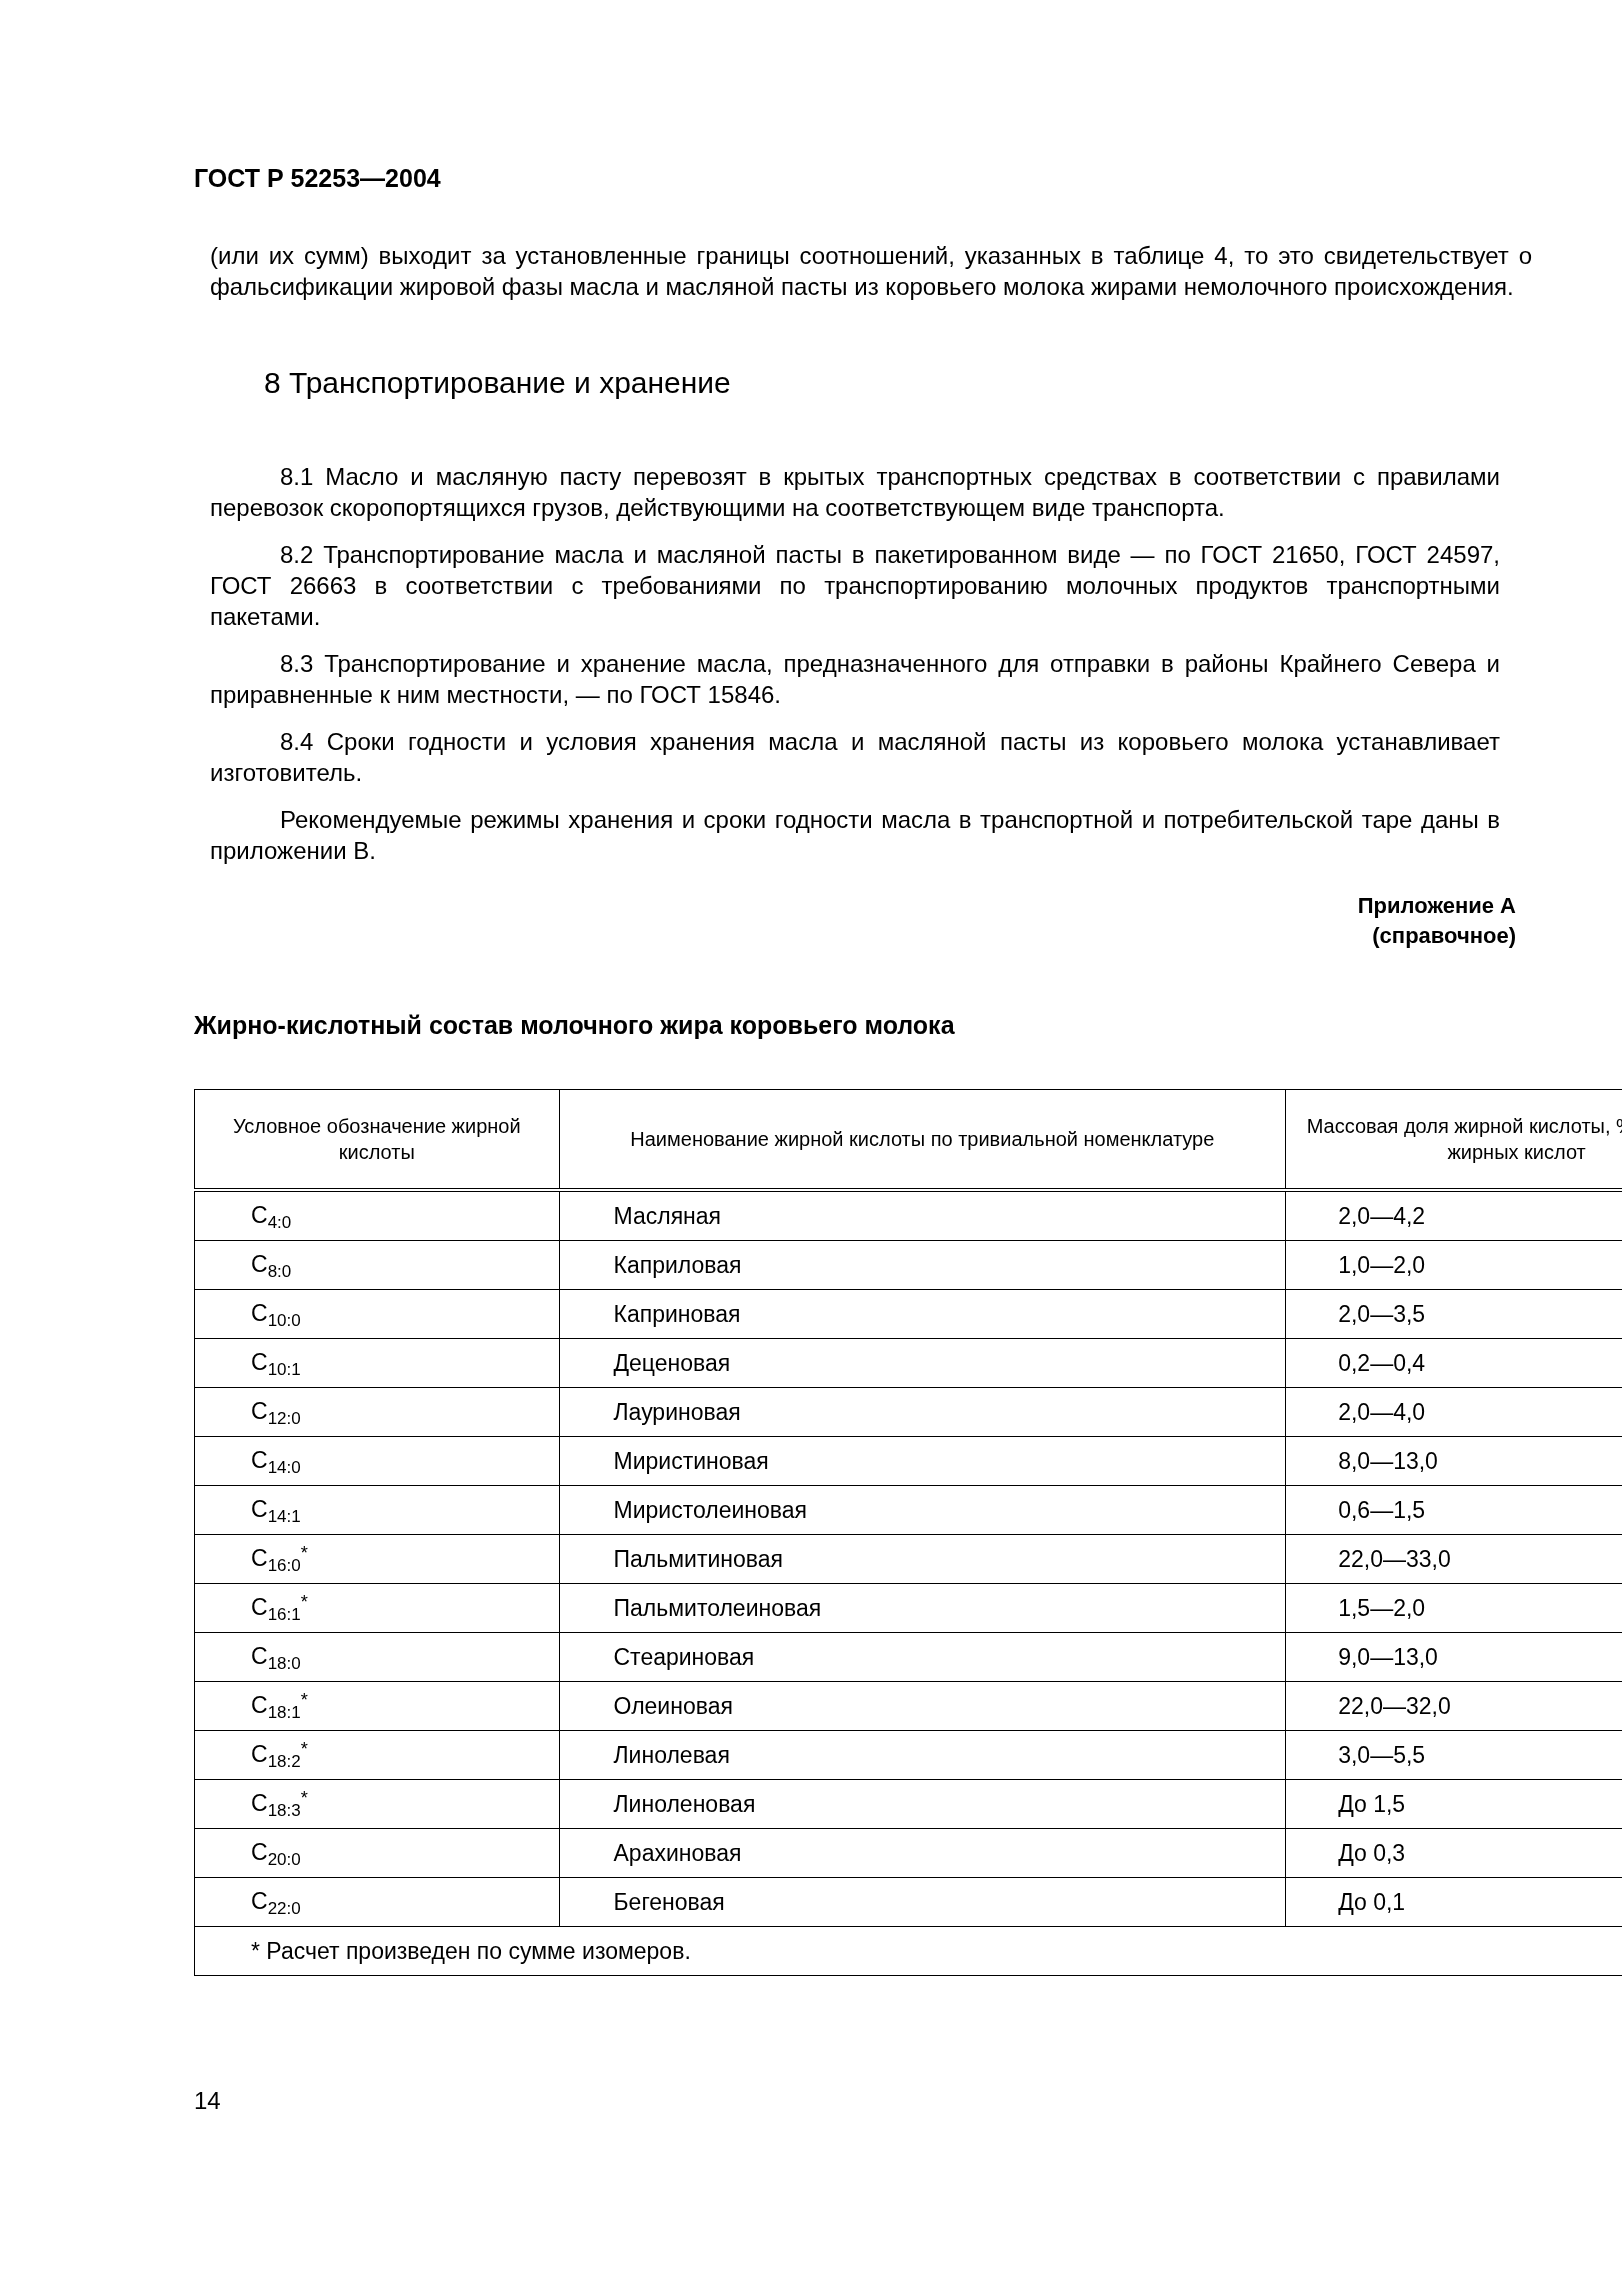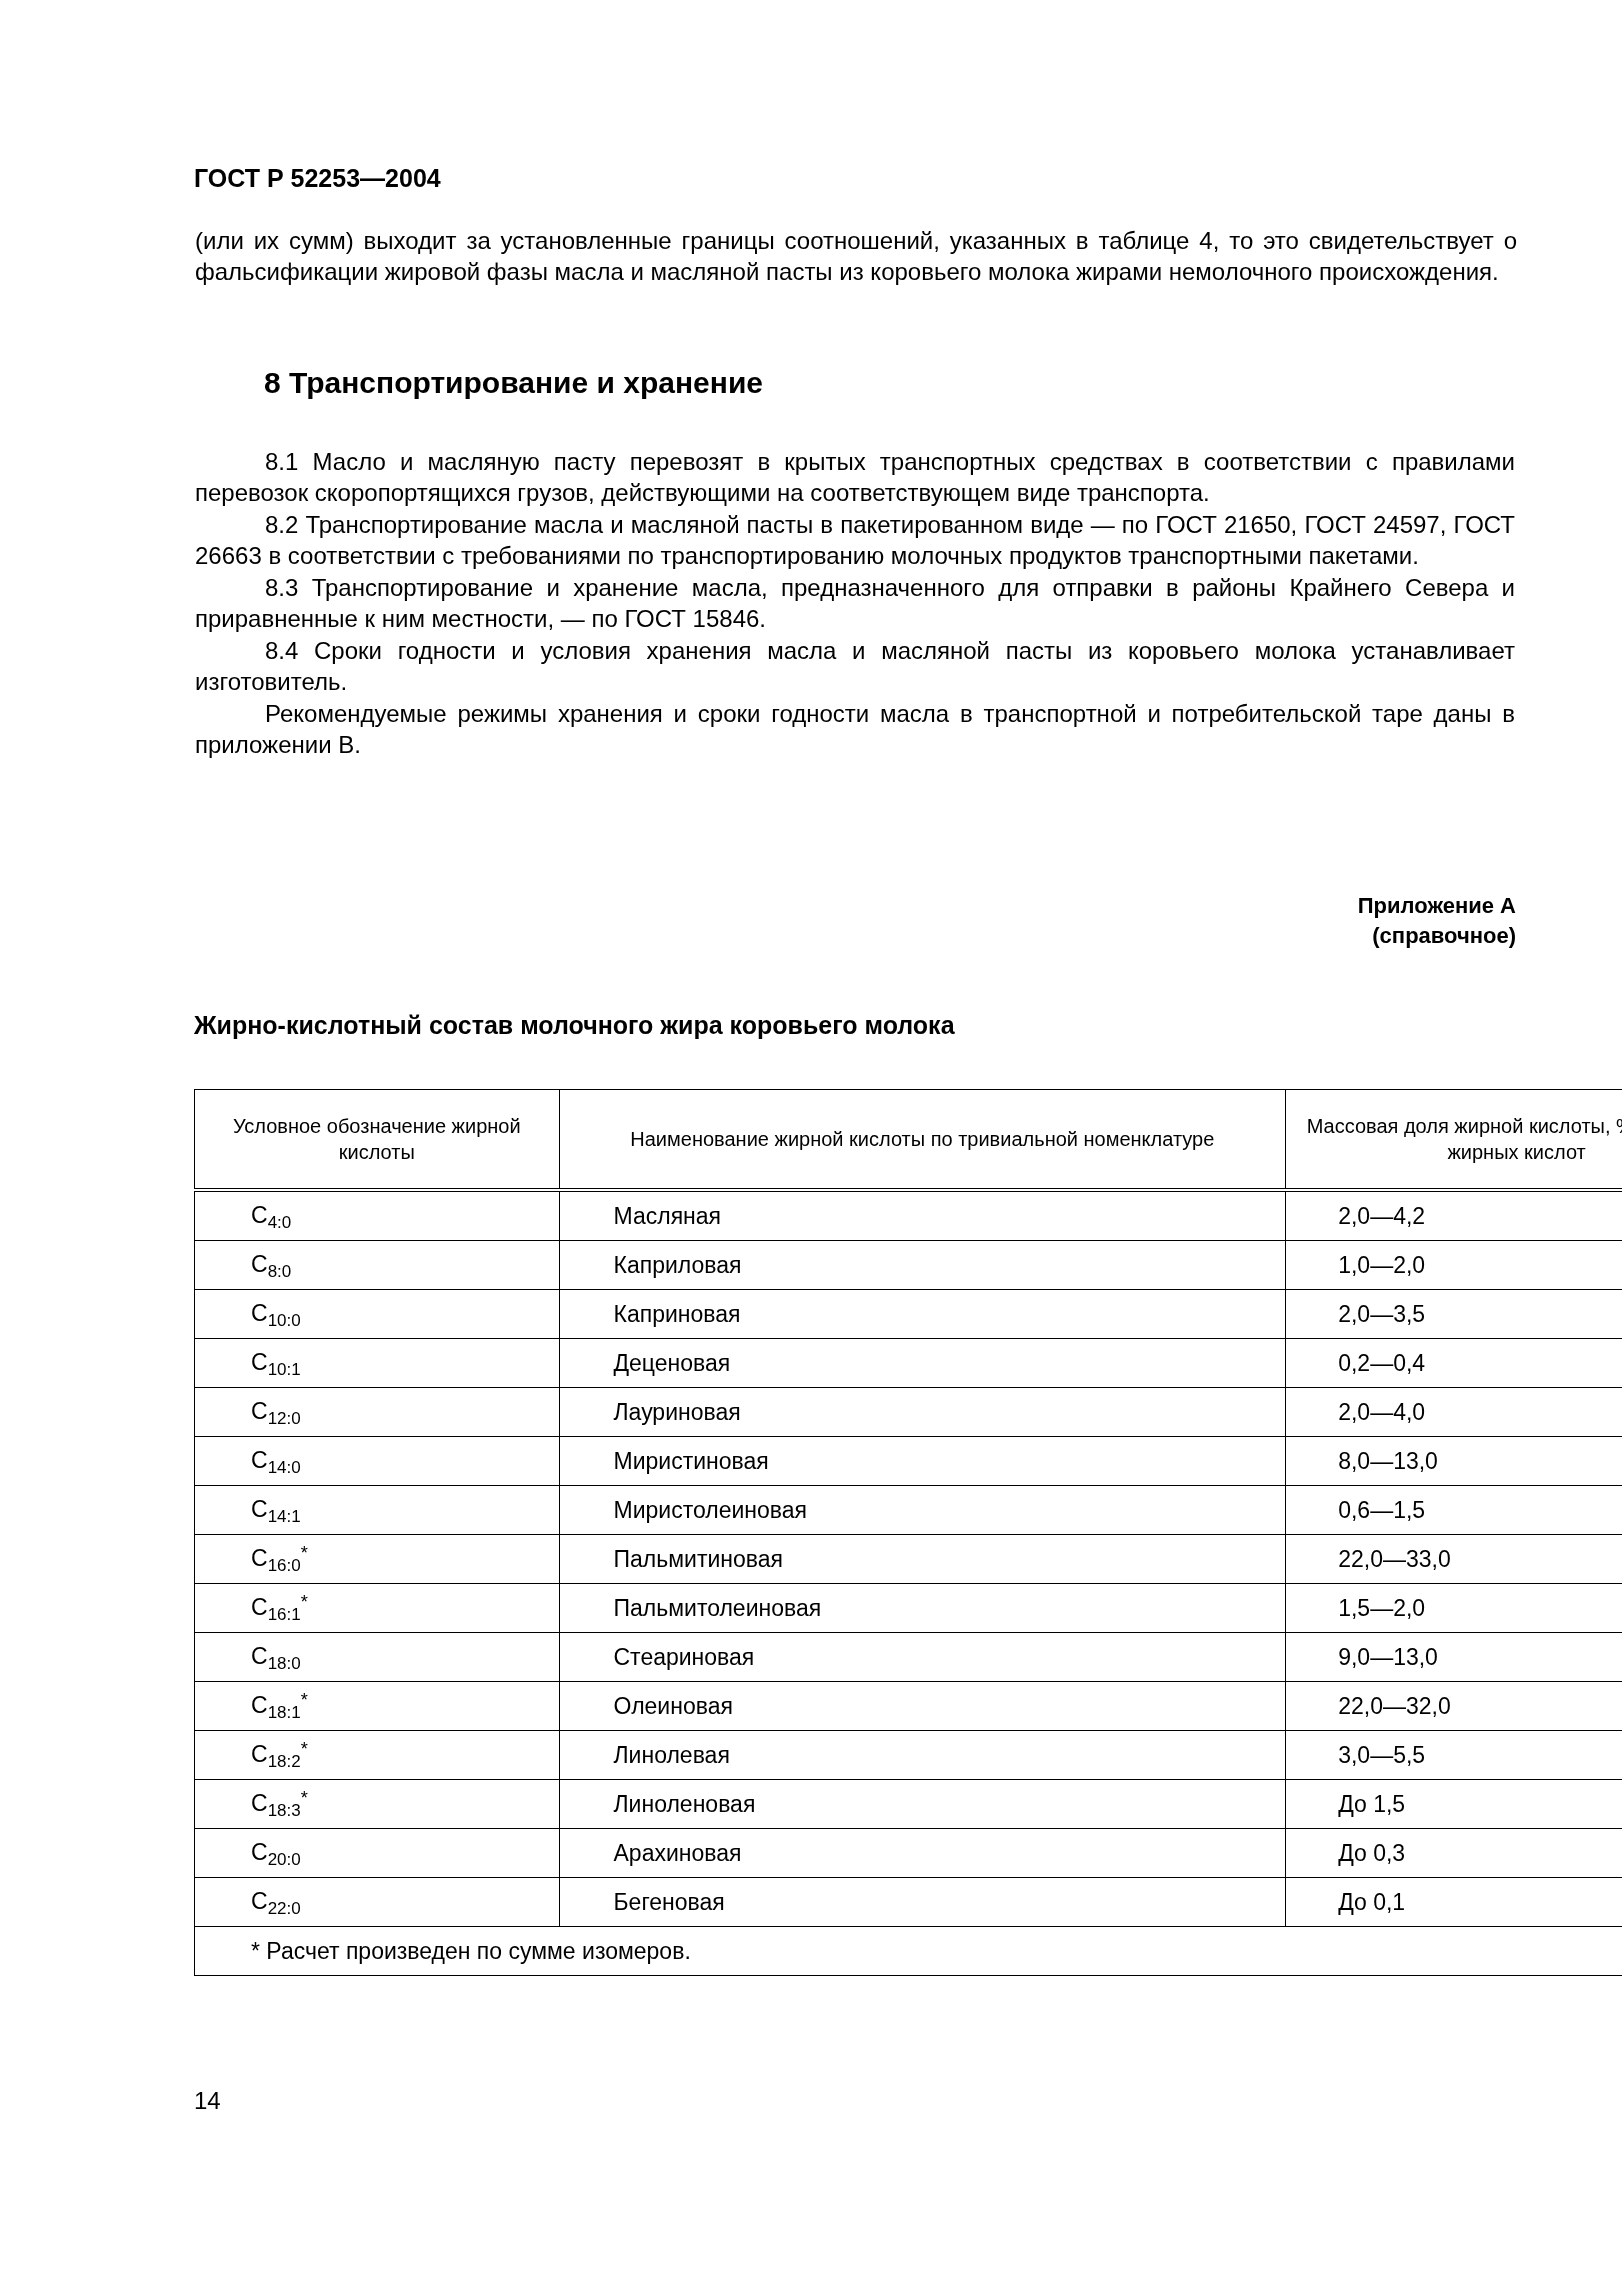--- a/index.html
+++ b/index.html
@@ -3,25 +3,25 @@
 <meta charset="utf-8">
 <style>
   html, body { margin: 0; padding: 0; background: #ffffff; }
   body {
     width: 1622px; height: 2295px; position: relative; overflow: hidden;
     font-family: "Liberation Sans", "DejaVu Sans", sans-serif; color: #000;
   }
   .page { position: absolute; left: 194px; top: 0; width: 1322px; }
   .doc-code { position: absolute; top: 164px; left: 0; font-size: 25px; font-weight: bold; }
   .para {
-    font-size: 24px; line-height: 31px; text-align: justify; margin: 1px;
+    font-size: 24px; line-height: 31px; text-align: justify; margin: 16px;
   }
   .para.indent { text-indent: 70px; }
   .intro { position: absolute; top: 224px; left: 0; width: 1322px; }
-  .section-title { position: absolute; top: 366px; left: 70px; font-size: 30px; font-weight: bold; }
+  .section-title { position: absolute; top: 366px; left: 70px; font-size: 30px; font-weight: normal; }
   .section-body { position: absolute; top: 445px; left: 0; width: 1322px; }
   .appendix { position: absolute; top: 891px; left: 0; width: 1322px; text-align: right; font-size: 22px; font-weight: bold; line-height: 30px; }
   .table-title { position: absolute; top: 1011px; left: 0; width: 1322px; text-align: left; font-size: 25px; font-weight: bold; }
   table.fa {
     position: absolute; top: 1089px; left: 0; width: 1554px;
     border-collapse: collapse; font-size: 23px;
   }
   table.fa th, table.fa td { border: 1.3px solid #000; padding: 0; }
   table.fa th {
     font-weight: normal; font-size: 20px; line-height: 26px; height: 98px;

